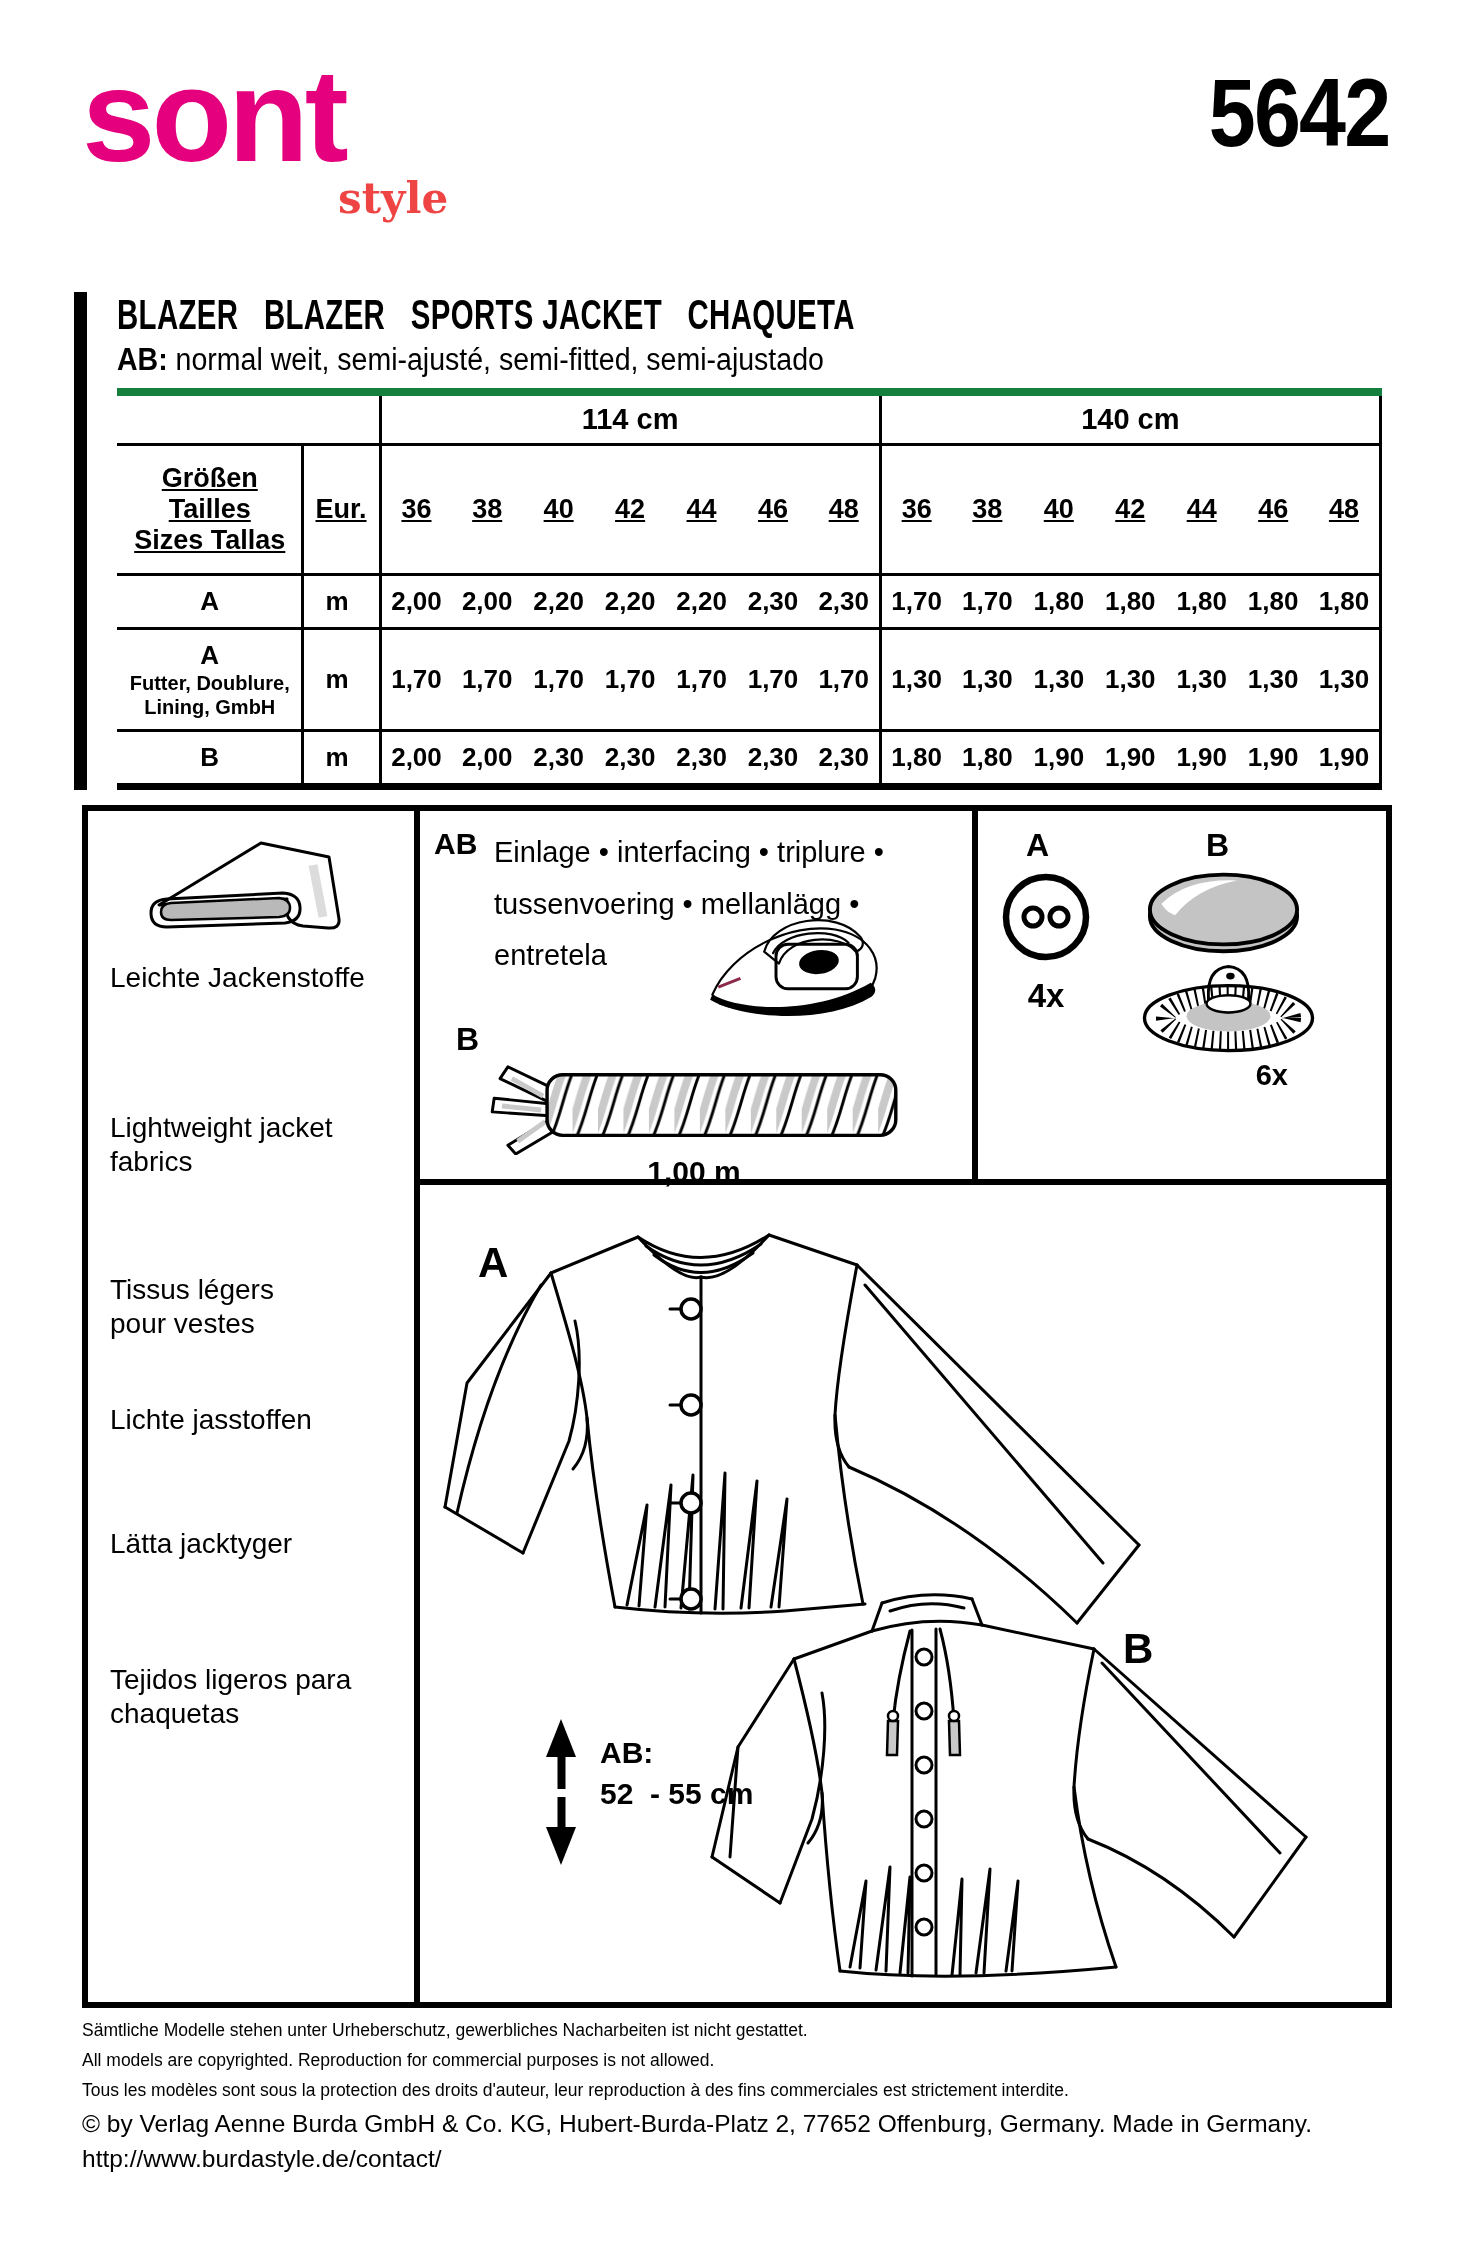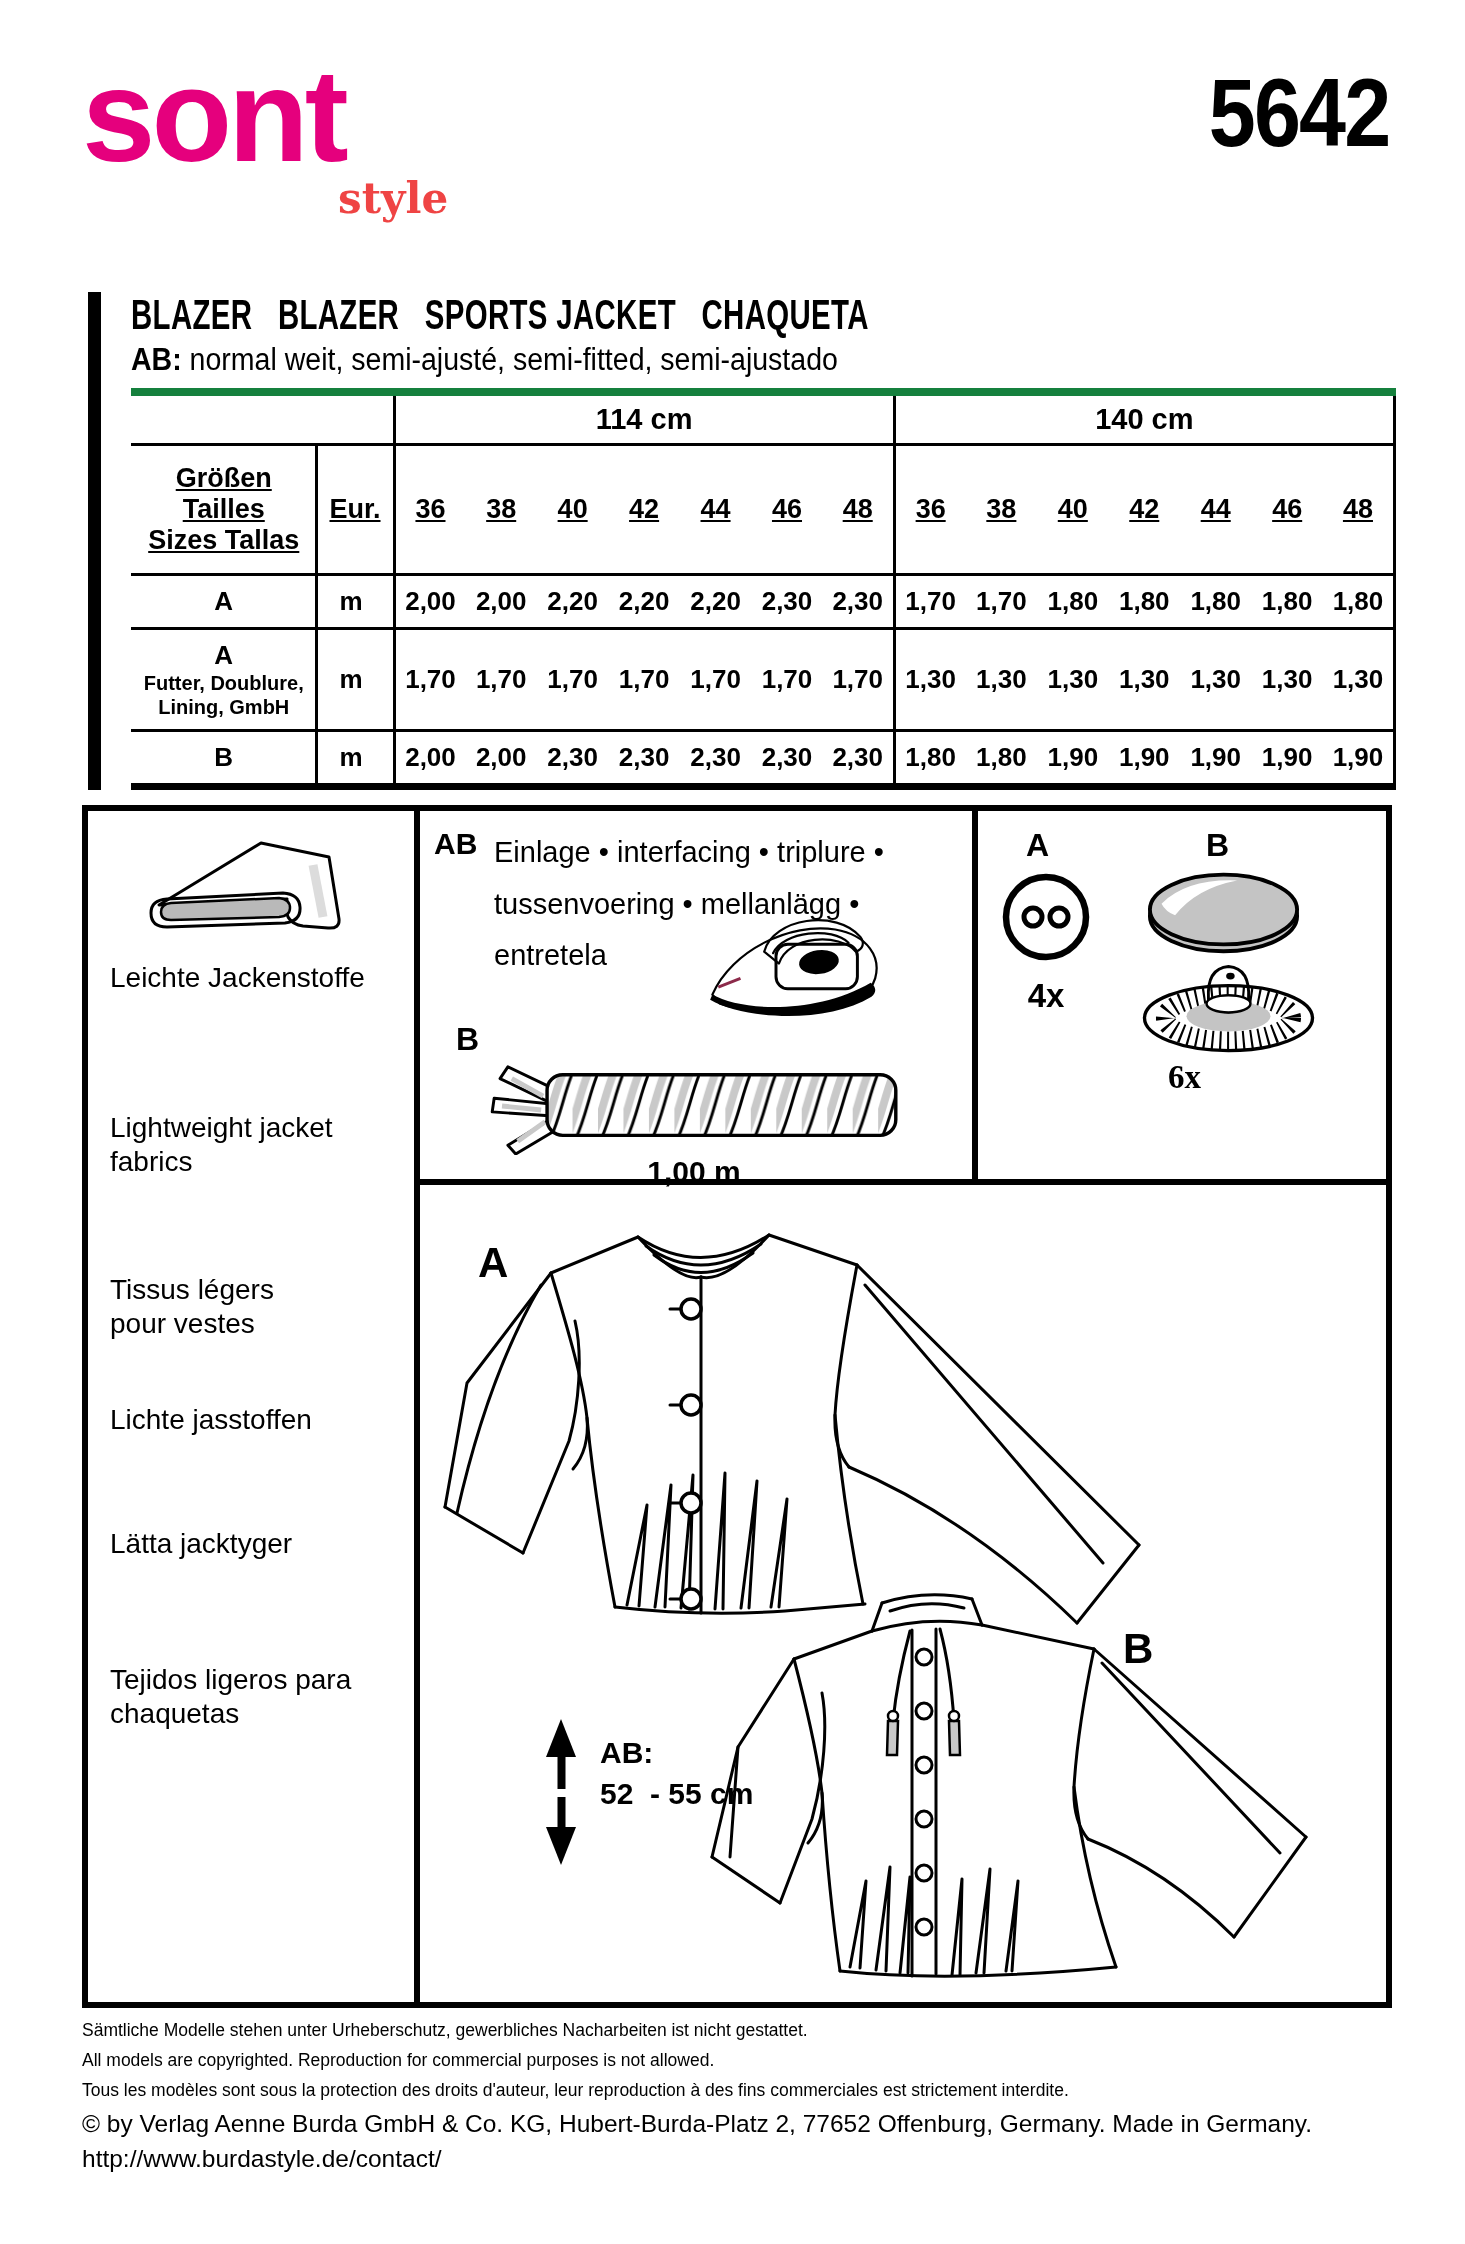--- a/index.html
+++ b/index.html
@@ -7,21 +7,21 @@
   body { font-family: "Liberation Sans", sans-serif; color:#000; }
   .page { position:relative; width:1465px; height:2244px; background:#ffffff; overflow:hidden; }
 
   
   .logo { position:absolute; left:82px; top:50px; width:460px; height:215px; }
   .logo-main { font-size:132px; font-weight:bold; letter-spacing:-4px; line-height:1; color:#e5007d; }
   .logo-sub { position:absolute; left:256px; top:128px; font-family:"DejaVu Serif", serif; font-weight:bold; font-size:42px; color:#ef4444; line-height:1; }
   .pattern-number { position:absolute; right:75px; top:58px; font-size:96px; font-weight:bold; letter-spacing:-2px; transform:scaleX(.88); transform-origin:right top; }
 
   
-  .masthead { position:absolute; left:88px; top:292px; width:1308px; display:flex; }
+  .masthead { position:absolute; left:74px; top:292px; width:1308px; display:flex; }
   .vbar { width:13px; background:#000; margin-right:30px; }
   .mast-content { flex:1; }
   .main-title { font-size:42px; font-weight:bold; white-space:pre; letter-spacing:.5px; transform:scaleX(.7); transform-origin:left center; line-height:1.1; }
   .subtitle { font-size:31px; margin:4px 0 10px 0; transform:scaleX(.92); transform-origin:left center; white-space:pre; }
   .subtitle b { font-weight:bold; }
 
   
   table.sizes { width:100%; border-collapse:collapse; border-top:8px solid #15803d; table-layout:fixed; }
   table.sizes td { border-bottom:3.5px solid #000; font-weight:bold; font-size:26px; text-align:center; padding:10px 2px; }
   table.sizes tr.hdr td { padding:7px 2px; font-size:29px; }
@@ -48,21 +48,21 @@
   .cord { position:absolute; left:58px; top:248px; }
   .cord-length { position:absolute; left:58px; top:344px; width:432px; text-align:center; font-size:30px; font-weight:bold; }
 
   .buttons-panel { position:absolute; right:0; top:0; height:374px; width:414px; border-left:6px solid #000; }
   .btn-a-label { position:absolute; left:48px; top:16px; font-size:32px; font-weight:bold; }
   .btn-b-label { position:absolute; left:228px; top:16px; font-size:32px; font-weight:bold; }
   .btn-a { position:absolute; left:18px; top:56px; }
   .btn-a-qty { position:absolute; left:18px; top:166px; width:100px; text-align:center; font-size:33px; font-weight:bold; }
   .btn-b-disc { position:absolute; left:158px; top:54px; }
   .btn-b-shank { position:absolute; left:158px; top:146px; }
-  .btn-b-qty { position:absolute; left:190px; top:248px; width:120px; text-align:left; font-size:33px; font-weight:bold;font-family:Liberation Serif, serif; }
+  .btn-b-qty { position:absolute; left:190px; top:248px; width:120px; text-align:right; font-size:29px; font-weight:bold; }
 
   .drawings { position:relative; height:805px; }
   .view-a-label { position:absolute; left:58px; top:54px; font-size:42px; font-weight:bold; }
   .view-b-label { position:absolute; left:703px; top:440px; font-size:42px; font-weight:bold; }
   .jacket-a { position:absolute; left:15px; top:28px; }
   .jacket-b { position:absolute; left:280px; top:400px; }
   .len-arrow { position:absolute; left:118px; top:532px; }
   .len-text { position:absolute; left:180px; top:548px; font-size:30px; font-weight:bold; line-height:1.35; white-space:pre; }
 
   

